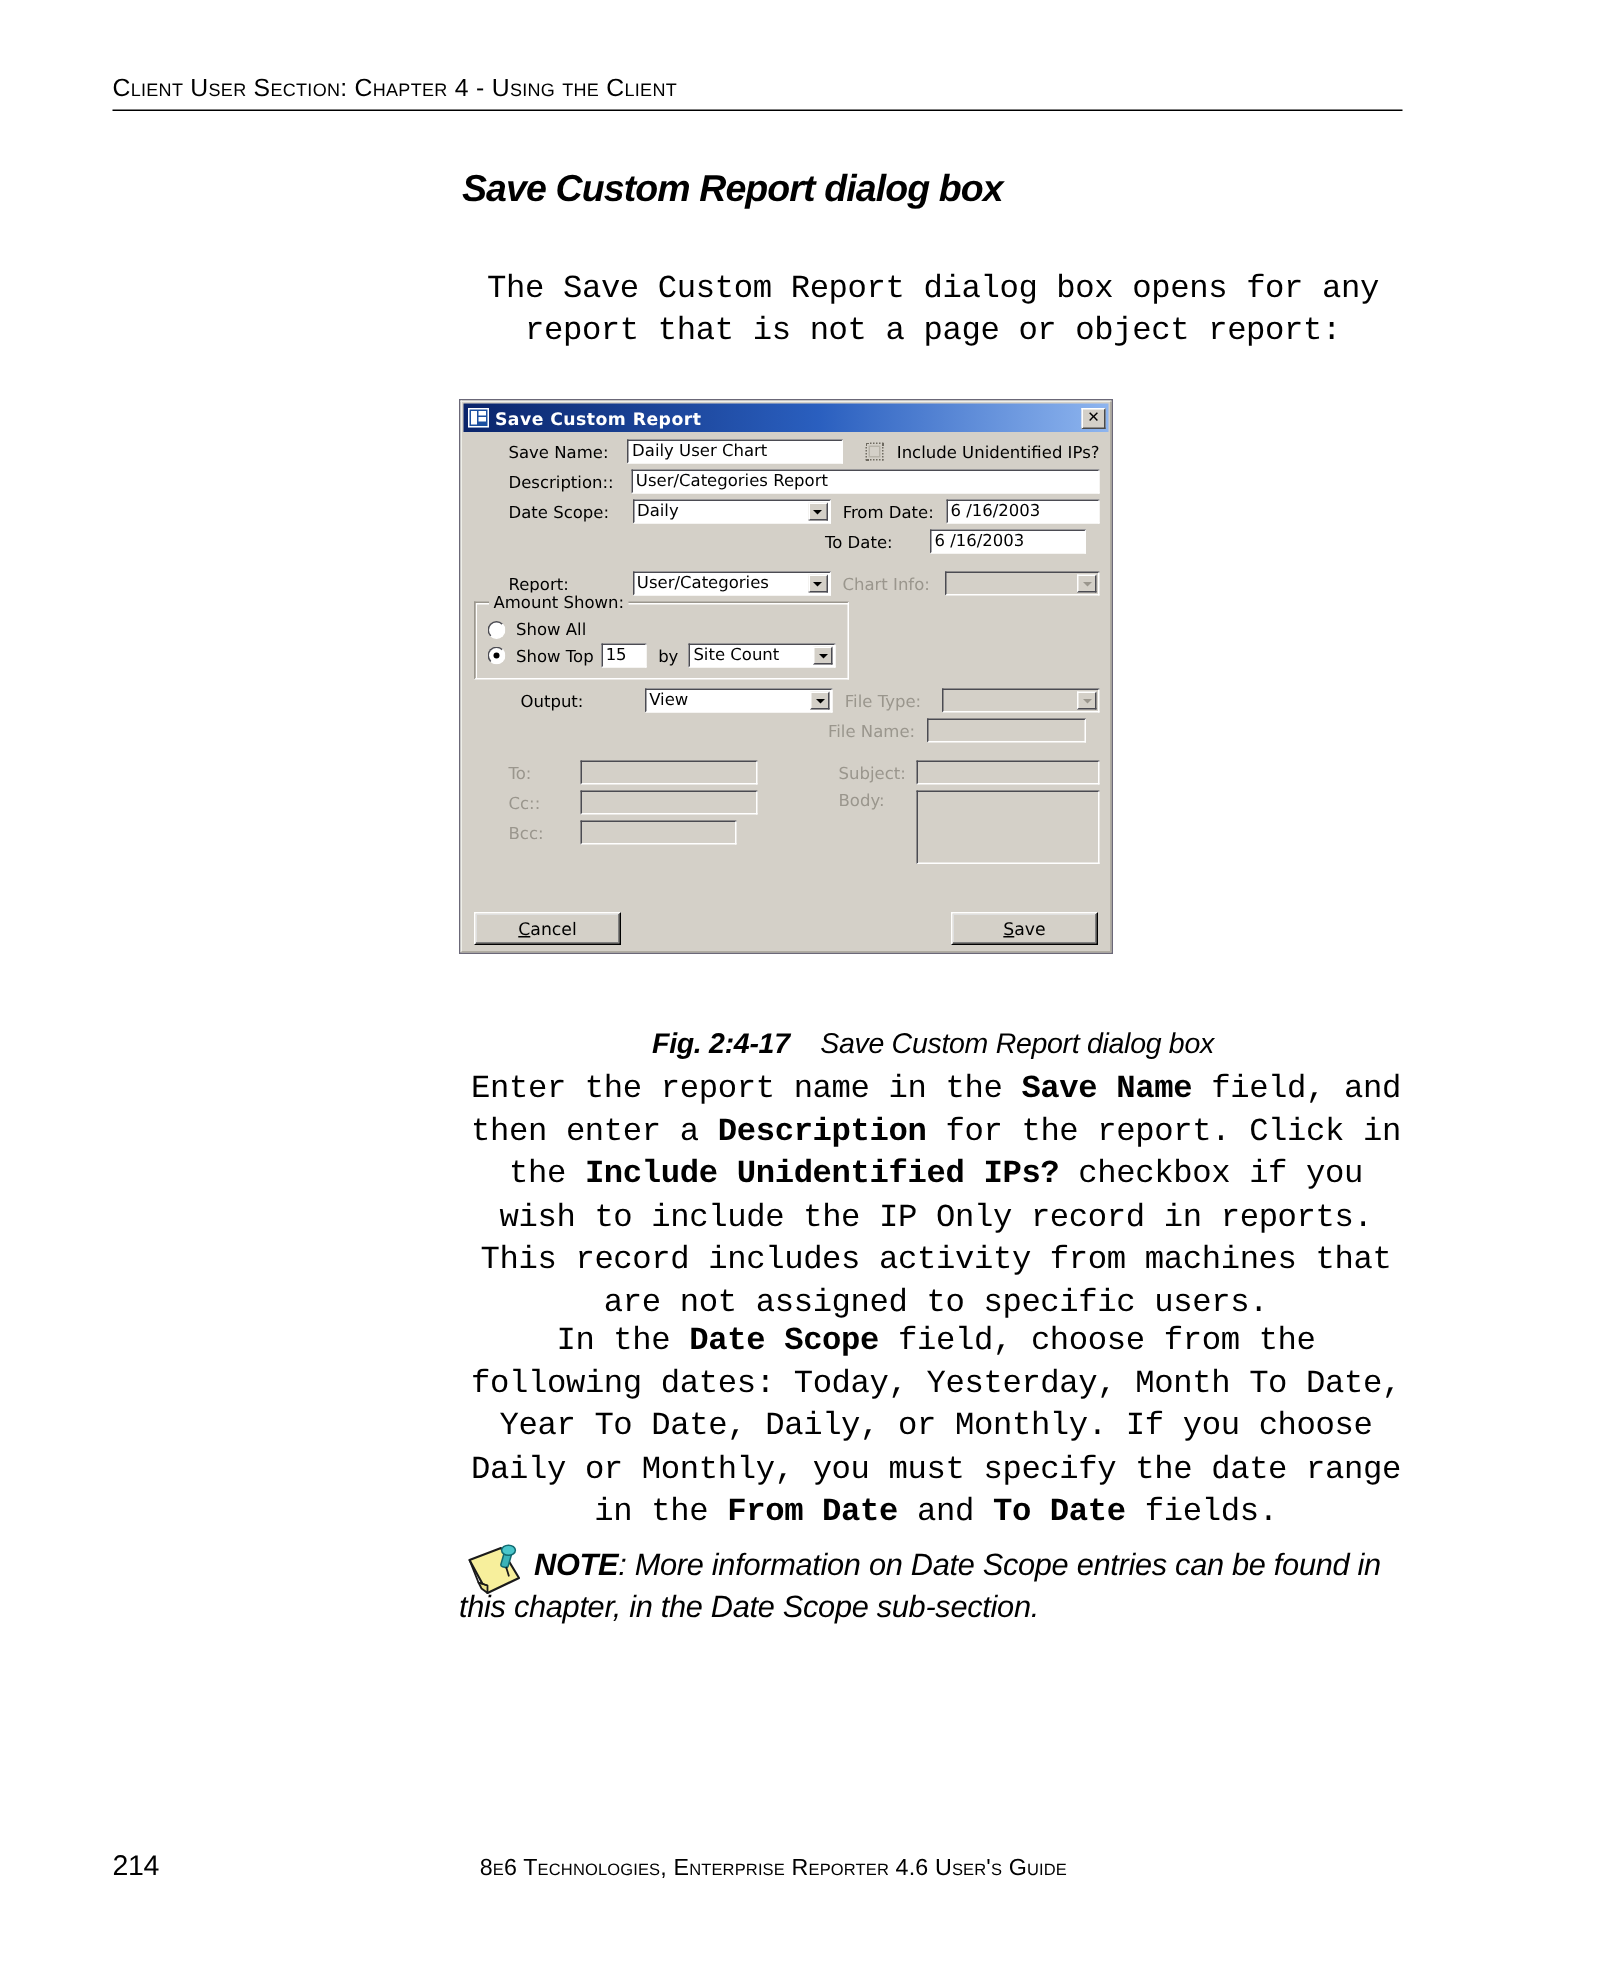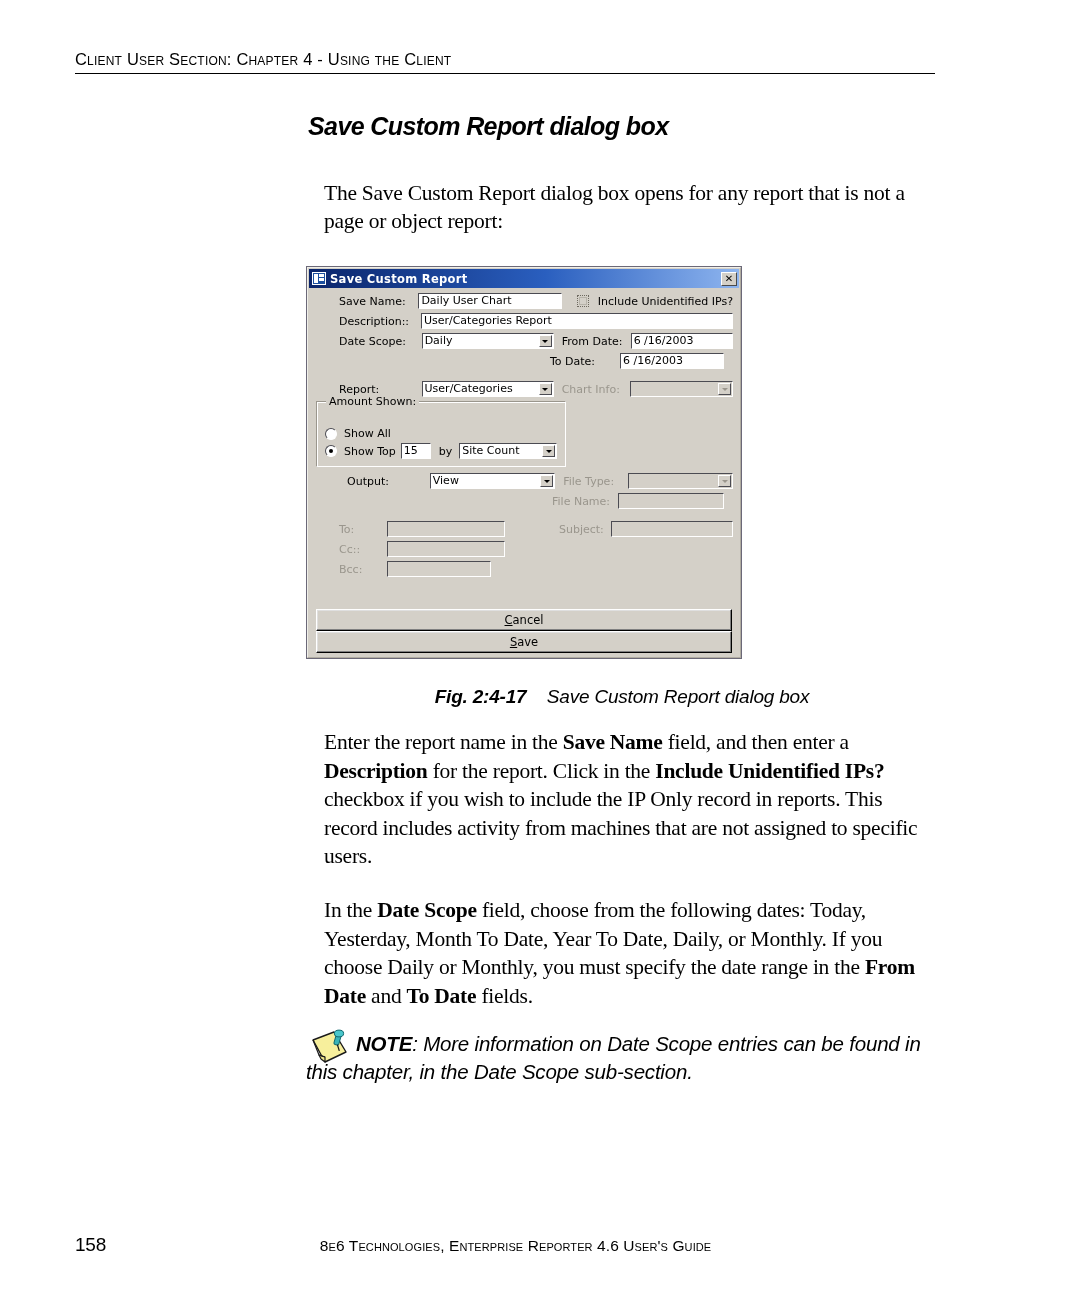--- a/index.html
+++ b/index.html
@@ -55,25 +55,26 @@
   h1.section-title {
     font-family: "Liberation Sans", sans-serif;
     font-size: 25px;
     font-weight: bold;
     font-style: italic;
     letter-spacing: -0.6px;
     margin: 0 0 38px 0;
     line-height: 1.15;
   }
   p.body-text {
-    font-family: Liberation Serif, serif;
+    font-family: Liberation Mono, monospace;
     font-size: 21.5px;
     line-height: 28.5px;
-    margin: 16px;
+    margin: 0;
     letter-spacing: -0.25px;
+    text-align: center;
   }
   p.body-text b { font-weight: bold; }
 
   
   .figure-wrap {
     position: absolute;
     left: 306px;
     top: 266px;
   }
   .figure-caption {
@@ -261,21 +262,21 @@
     border-radius: 50%;
     background: #000;
   }
 
   
   .groupbox {
     border: 1px solid;
     border-color: #9a968d #ffffff #ffffff #9a968d;
     box-shadow: 1px 1px 0 0 #ffffff inset;
     position: relative;
-    padding: 25px 8px 7px 8px;
+    padding: 11px 8px 7px 8px;
     margin: 4px 0 6px 0;
     box-sizing: border-box;
   }
   .groupbox > .gb-title {
     position: absolute;
     top: -7px; left: 9px;
     background: #d4d0c8;
     padding: 0 3px;
     font-size: 11px;
   }
@@ -295,21 +296,20 @@
     justify-content: center;
     cursor: default;
     color: #000;
   }
   .btn u { text-decoration: underline; }
 
   .buttons-row {
     display: flex;
     justify-content: space-between;
     padding: 22px 8px 4px 8px;
-    flex-direction: column;
   }
 
   
   .note {
     position: absolute;
     left: 306px;
     top: 1030px;
     width: 632px;
   }
   .note-text {
@@ -483,20 +483,24 @@
               <div class="row">
                 <span class="lbl dim" style="width:48px">Bcc:</span>
                 <span class="field disabled" style="width:104px"></span>
               </div>
             </div>
             <div style="flex:1 1 auto">
               <div class="row">
                 <span class="lbl dim" style="width:52px">Subject:</span>
                 <span class="field disabled" style="flex:1 1 auto"></span>
               </div>
+              <div class="row" style="align-items:flex-start">
+                <span class="lbl dim" style="width:52px">Body:</span>
+                <span class="field disabled" style="flex:1 1 auto; height:49px"></span>
+              </div>
             </div>
           </div>
 
         </div>
 
         <div class="buttons-row">
           <div class="btn">
               <span><u>C</u><span>ancel</span></span>
             </div>
           <div class="btn">
@@ -528,17 +532,17 @@
       <path d="M17 34 L13 31 L11 27 L17 29 Z" fill="#ece38a" stroke="#1a1a1a" stroke-width="1.2" stroke-linejoin="round"></path>
       <path d="M5 12 L11 27 L17 29" fill="none" stroke="#1a1a1a" stroke-width="1.2"></path>
       <rect x="27" y="6" width="5" height="11" rx="1.5" transform="rotate(16 29.5 11.5)" fill="#39b3b8" stroke="#106a70" stroke-width="1"></rect>
       <ellipse cx="31" cy="5.5" rx="4.6" ry="3.4" fill="#49c6cb" stroke="#106a70" stroke-width="1"></ellipse>
       <path d="M29.5 17 L31.2 22.5" stroke="#1a1a1a" stroke-width="1.2" stroke-linecap="round"></path>
     </svg>
     <p class="note-text"><b>NOTE</b><span>: More information on Date Scope entries can be found in this chapter, in the Date Scope sub-section.</span></p>
   </div>
 
   <div class="footer">
-    <span class="footer-page">158</span>
+    <span class="footer-page">214</span>
     <span class="footer-title">8e6 Technologies, Enterprise Reporter 4.6 User's Guide</span>
   </div>
 
 </div>
 
 </body></html>

